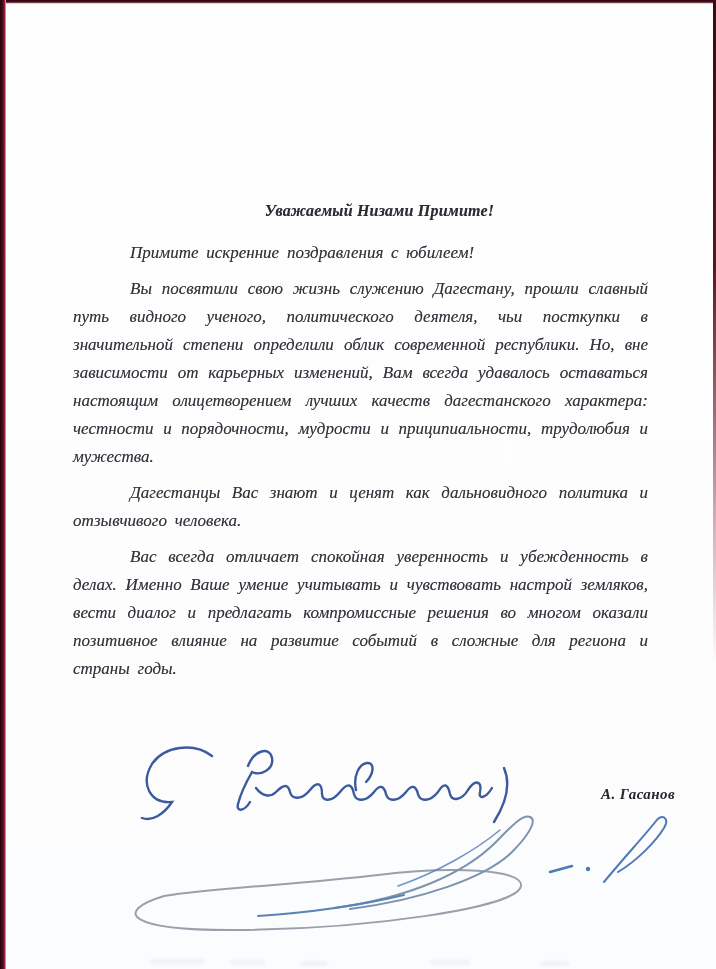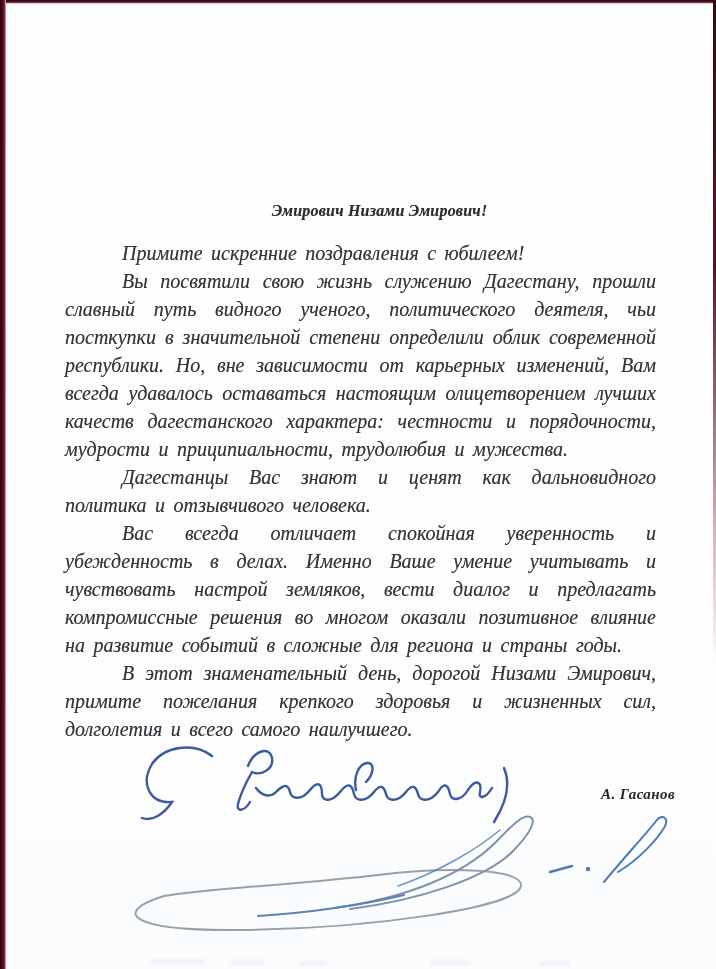--- a/index.html
+++ b/index.html
@@ -29,21 +29,21 @@
   .content {
     position:absolute; left:65px; right:60px; top:202px;
     color:#34343c;
     text-shadow:0 0 .4px rgba(52,52,60,.55);
   }
   .salutation {
     font-size:16px; font-weight:bold; font-style:italic;
     text-align:center; margin:0 0 19px 38px; letter-spacing:.2px; color:#2c2c34;
   }
   .body-text p {
-    margin:0; font-style:italic; font-size:20px; line-height:28px;
+    margin:8px; font-style:italic; font-size:17px; line-height:28px;
     text-align:justify; text-indent:57px; word-spacing:3.5px; color:#34343c;
   }
   
   .script-svg   { position:absolute; left:130px; top:742px; }
   .flourish-svg { position:absolute; left:98px;  top:808px; }
   .signatory {
     position:absolute; right:41px; top:786px;
     font-weight:bold; font-style:italic; font-size:15px;
     letter-spacing:.4px; color:#26262e;text-align:right;
   }
@@ -60,27 +60,26 @@
 </head>
 <body>
 
 <div class="scan-page">
 
   <div class="border-top"></div>
   <div class="border-left"></div>
   <div class="border-right"></div>
 
   <div class="content">
-    <h1 class="salutation">Эмирович Низами Эмирович!</h1>
+    <h1 class="salutation">Уважаемый Низами Примите!</h1>
     <div class="body-text">
       <p>Примите искренние поздравления с юбилеем!</p>
       <p>Вы посвятили свою жизнь служению Дагестану, прошли славный путь видного ученого, политического деятеля, чьи посткупки в значительной степени определили облик современной республики. Но, вне зависимости от карьерных изменений, Вам всегда удавалось оставаться настоящим олицетворением лучших качеств дагестанского характера: честности и порядочности, мудрости и приципиальности, трудолюбия и мужества.</p>
       <p>Дагестанцы Вас знают и ценят как дальновидного политика и отзывчивого человека.</p>
       <p>Вас всегда отличает спокойная уверенность и убежденность в делах. Именно Ваше умение учитывать и чувствовать настрой земляков, вести диалог и предлагать компромиссные решения во многом оказали позитивное влияние на развитие событий в сложные для региона и страны годы.</p>
-      <p>В этот знаменательный день, дорогой Низами Эмирович, примите пожелания крепкого здоровья и жизненных сил, долголетия и всего самого наилучшего.</p>
     </div>
   </div>
 
   <svg class="script-svg" width="400" height="88" viewBox="0 0 400 88" fill="none">
     <g stroke="#2b4d97" stroke-width="2.4" stroke-linecap="round" fill="none" opacity="0.92">
       <path d="M 82,14 C 64,0 34,4 22,22 C 10,42 20,62 42,60 C 34,72 22,80 12,76"></path>
       <path d="M 118,24 C 124,8 140,4 142,16 C 144,28 130,34 122,30 C 114,44 110,54 108,62 C 106,70 114,70 120,60"></path>
       <path d="M 126,46 C 132,54 140,56 146,50 C 154,42 158,42 160,50 C 162,58 172,58 180,48 C 188,38 192,42 192,52 C 192,60 202,60 210,50 C 218,40 222,42 224,52 C 226,60 236,60 244,50 C 250,42 254,44 256,52 C 258,60 268,60 276,50 C 282,42 286,44 288,52 C 290,60 300,60 308,50 C 314,40 318,42 320,52 C 322,60 332,58 338,48 C 346,36 352,40 350,50 C 348,58 356,56 362,46"></path>
       <path d="M 226,48 C 223,34 229,22 237,21 C 245,20 244,32 236,40"></path>
       <path d="M 374,26 C 380,40 378,58 364,80"></path>

